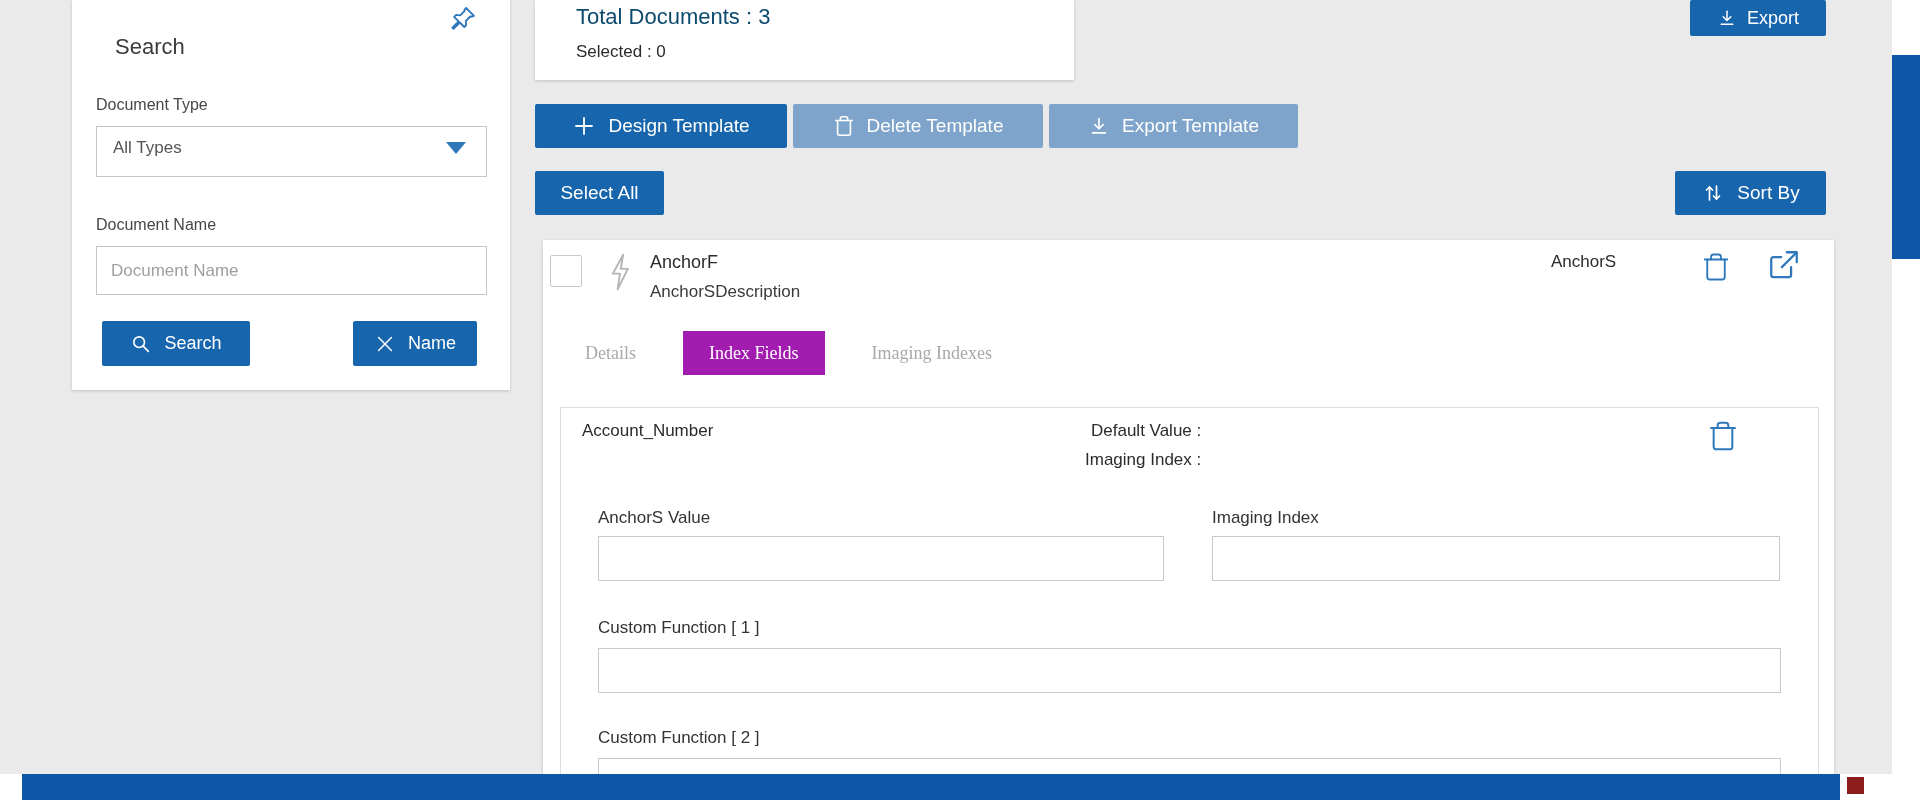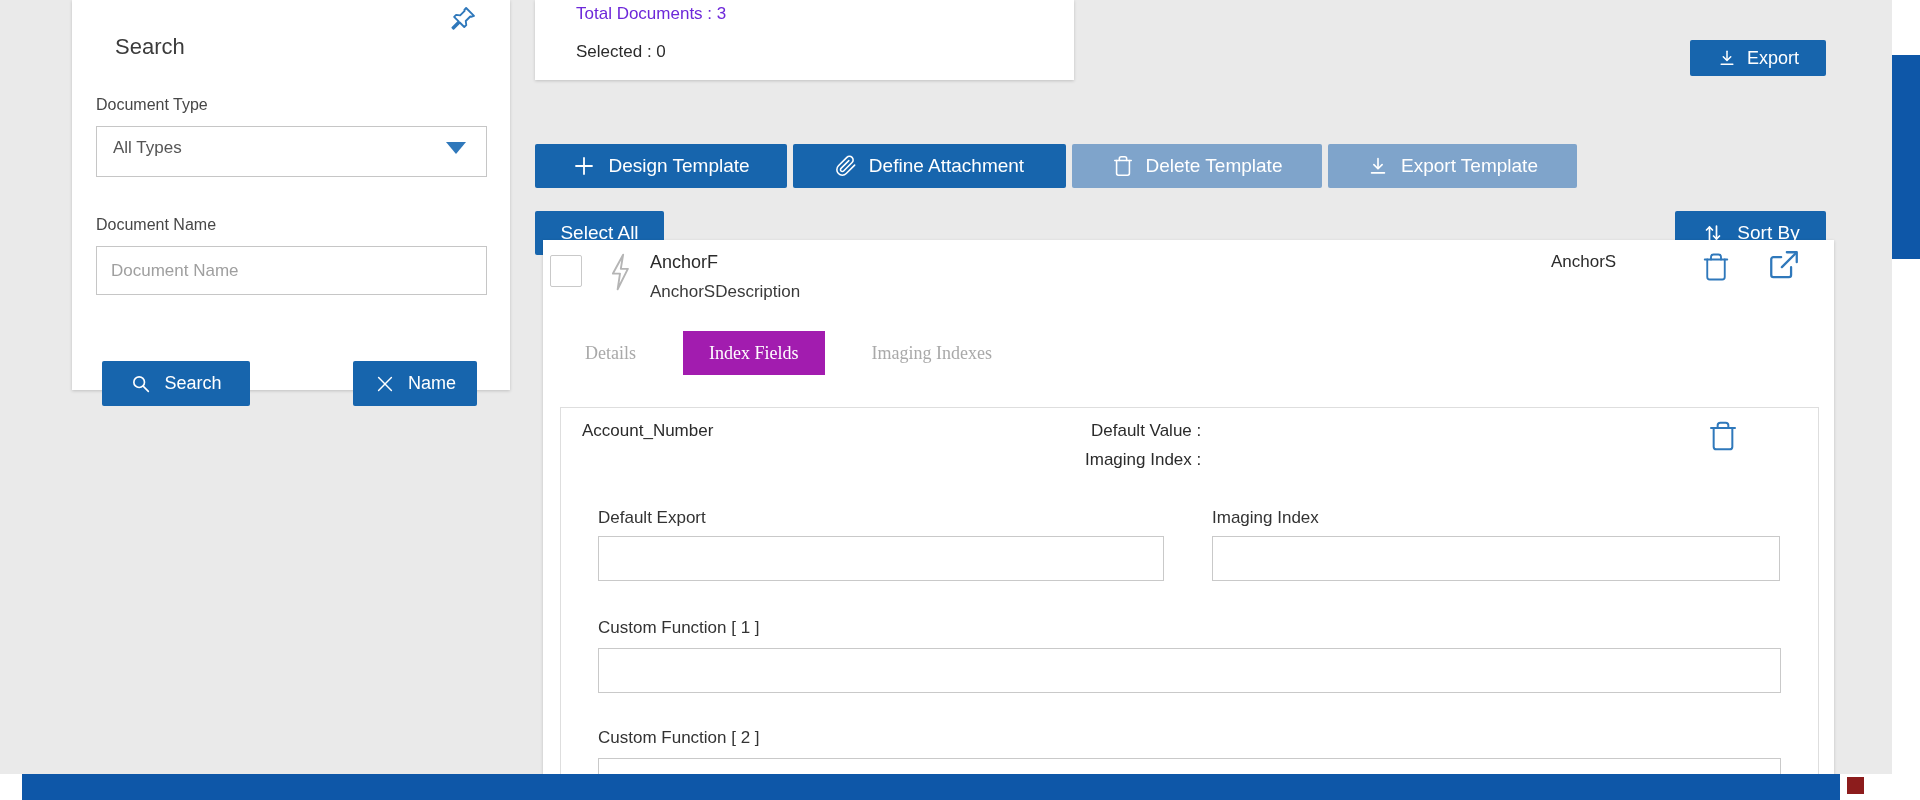--- a/index.html
+++ b/index.html
@@ -11,28 +11,28 @@
   .sidebar-title{position:absolute;left:43px;top:16px;font-size:22px;font-weight:400;color:#3b3b3b;}
   .pin{position:absolute;left:376px;top:4px;}
   .fld-label{position:absolute;left:24px;font-size:16px;color:#474747;}
   .lbl-doc-type{top:96px;}
   .lbl-doc-name{top:216px;}
   .select{position:absolute;left:24px;top:126px;width:391px;height:51px;border:1px solid #c6c6c6;display:flex;align-items:center;justify-content:space-between;padding:0 20px 8px 16px;font-size:17px;color:#555;background:#fff;cursor:pointer;box-sizing:border-box;}
   .caret{width:0;height:0;border-left:10px solid transparent;border-right:10px solid transparent;border-top:12px solid #2f78bb;}
   .text-input{position:absolute;left:24px;top:246px;width:391px;height:49px;border:1px solid #c6c6c6;font-size:17px;color:#333;padding:0 14px;font-family:inherit;box-sizing:border-box;background:#fff;}
   .text-input::placeholder{color:#9f9f9f;}
 
-  .btn{display:flex;align-items:center;justify-content:center;gap:12px;background:#1765ad;color:#fff;border:none;font-size:19px;font-family:inherit;cursor:pointer;border-radius:2px;margin-top:40px;}
+  .btn{display:flex;align-items:center;justify-content:center;gap:12px;background:#1765ad;color:#fff;border:none;font-size:19px;font-family:inherit;cursor:pointer;border-radius:2px;}
   .btn.muted{background:#7fa4cb;}
   .search-btn{position:absolute;left:30px;top:321px;width:148px;height:45px;font-size:18px;}
   .clear-btn{position:absolute;left:281px;top:321px;width:124px;height:45px;font-size:18px;}
 
   
   .stats{left:535px;top:0;width:539px;height:80px;}
-  .stats-line1{position:absolute;left:41px;top:4px;font-size:17px;color:#6d28d9;}
+  .stats-line1{position:absolute;left:41px;top:4px;font-size:22px;color:#0c4a6e;}
   .stats-line2{position:absolute;left:41px;top:42px;font-size:17px;color:#2b2b2b;}
 
   .export-top{position:absolute;left:1690px;top:0;width:136px;height:36px;font-size:18px;gap:10px;}
 
   
   .toolbar{position:absolute;left:535px;top:104px;display:flex;gap:6px;}
   .toolbar .btn{height:44px;}
   .tb1{width:252px;}.tb2{width:273px;}.tb3{width:250px;}.tb4{width:250px;}.tb5{width:249px;}
 
   .select-all{position:absolute;left:535px;top:171px;width:129px;height:44px;}
@@ -137,28 +137,20 @@
 
   <div class="toolbar">
     <button class="btn tb1">
       <span class="icon">
         <svg width="24" height="24" viewBox="0 0 24 24" fill="none" stroke="#fff" stroke-width="1.8" stroke-linecap="round">
             <path d="M12 4v16M4 12h16"></path>
           </svg>
       </span>
       <span>Design Template</span>
     </button>
-    <button class="btn tb2">
-      <span class="icon">
-        <svg width="22" height="22" viewBox="0 0 24 24" fill="none" stroke="#fff" stroke-width="1.7" stroke-linecap="round" stroke-linejoin="round">
-            <path d="M21.44 11.05l-9.19 9.19a6 6 0 0 1-8.49-8.49l9.19-9.19a4 4 0 1 1 5.66 5.66l-9.2 9.19a2 2 0 0 1-2.83-2.83l8.49-8.48"></path>
-          </svg>
-      </span>
-      <span>Define Attachment</span>
-    </button>
     <button class="btn muted tb3">
       <span class="icon">
         <svg width="22" height="22" viewBox="0 0 24 24" fill="none" stroke="#fff" stroke-width="1.7" stroke-linecap="round" stroke-linejoin="round">
             <path d="M3 6h18"></path>
             <path d="M19 6v14a2 2 0 0 1-2 2H7a2 2 0 0 1-2-2V6"></path>
             <path d="M8 6V4a2 2 0 0 1 2-2h4a2 2 0 0 1 2 2v2"></path>
           </svg>
       </span>
       <span>Delete Template</span>
     </button>
@@ -225,21 +217,21 @@
       <div class="if-sum1">Default Value :</div>
       <div class="if-sum2">Imaging Index :</div>
       <span class="if-trash icon">
         <svg width="32" height="36" viewBox="0 0 24 24" fill="none" stroke="#2f78bb" stroke-width="1.5" stroke-linecap="round" stroke-linejoin="round">
             <path d="M3 6h18"></path>
             <path d="M19 6v14a2 2 0 0 1-2 2H7a2 2 0 0 1-2-2V6"></path>
             <path d="M8 6V4a2 2 0 0 1 2-2h4a2 2 0 0 1 2 2v2"></path>
           </svg>
       </span>
 
-      <label class="if-label l-dv">Default Export</label>
+      <label class="if-label l-dv">AnchorS Value</label>
       <input class="if-input in-dv" type="text" value="" style="">
 
       <label class="if-label l-ii">Imaging Index</label>
       <input class="if-input in-ii" type="text" value="" style="">
 
       <label class="if-label l-cf1">Custom Function [ 1 ]</label>
       <input class="if-input in-cf1" type="text" value="" style="">
 
       <label class="if-label l-cf2">Custom Function [ 2 ]</label>
       <input class="if-input in-cf2" type="text" value="" style="">

